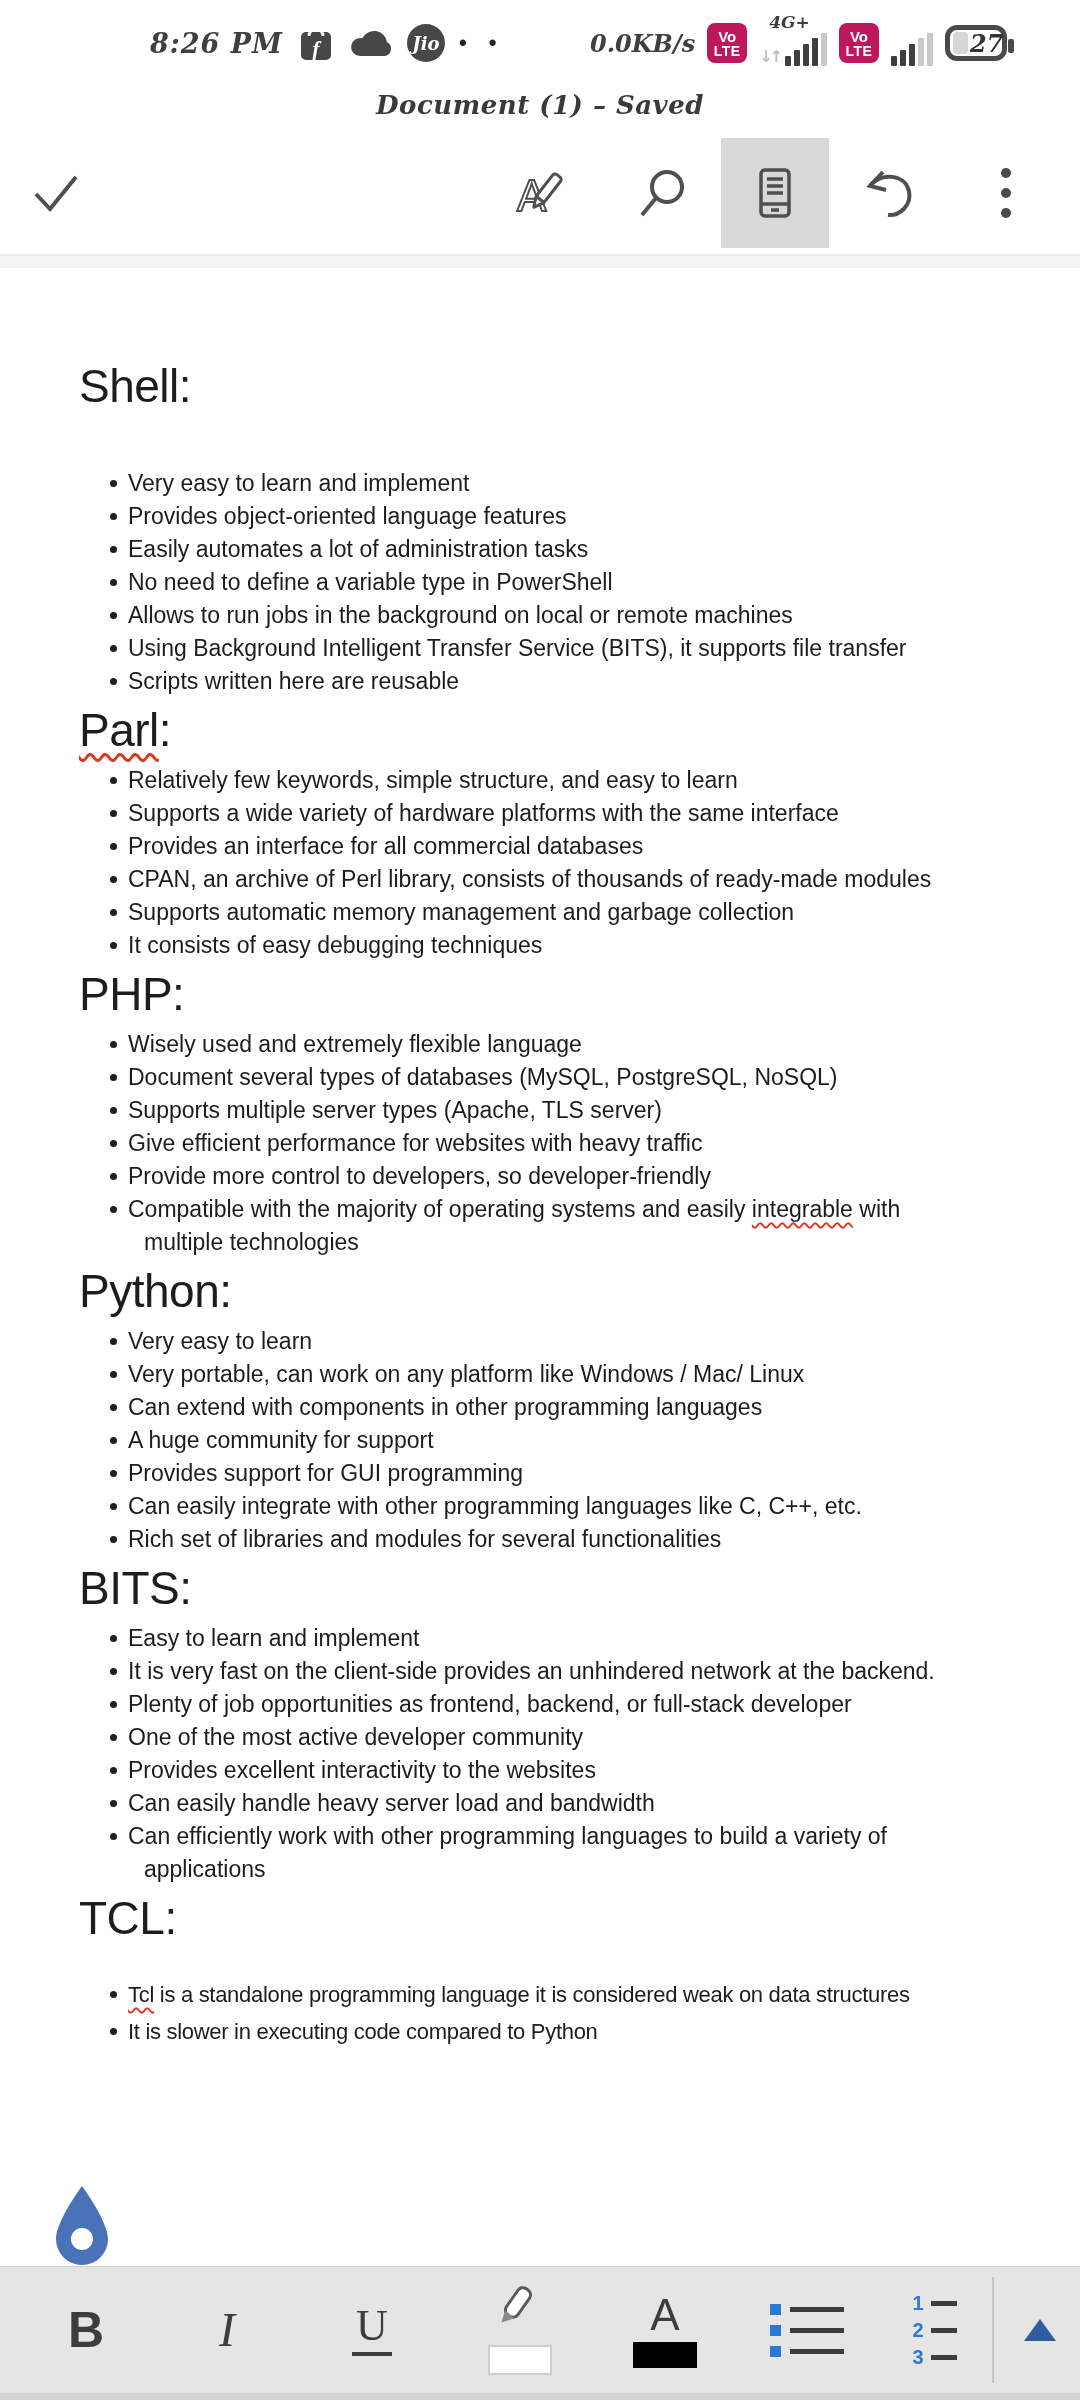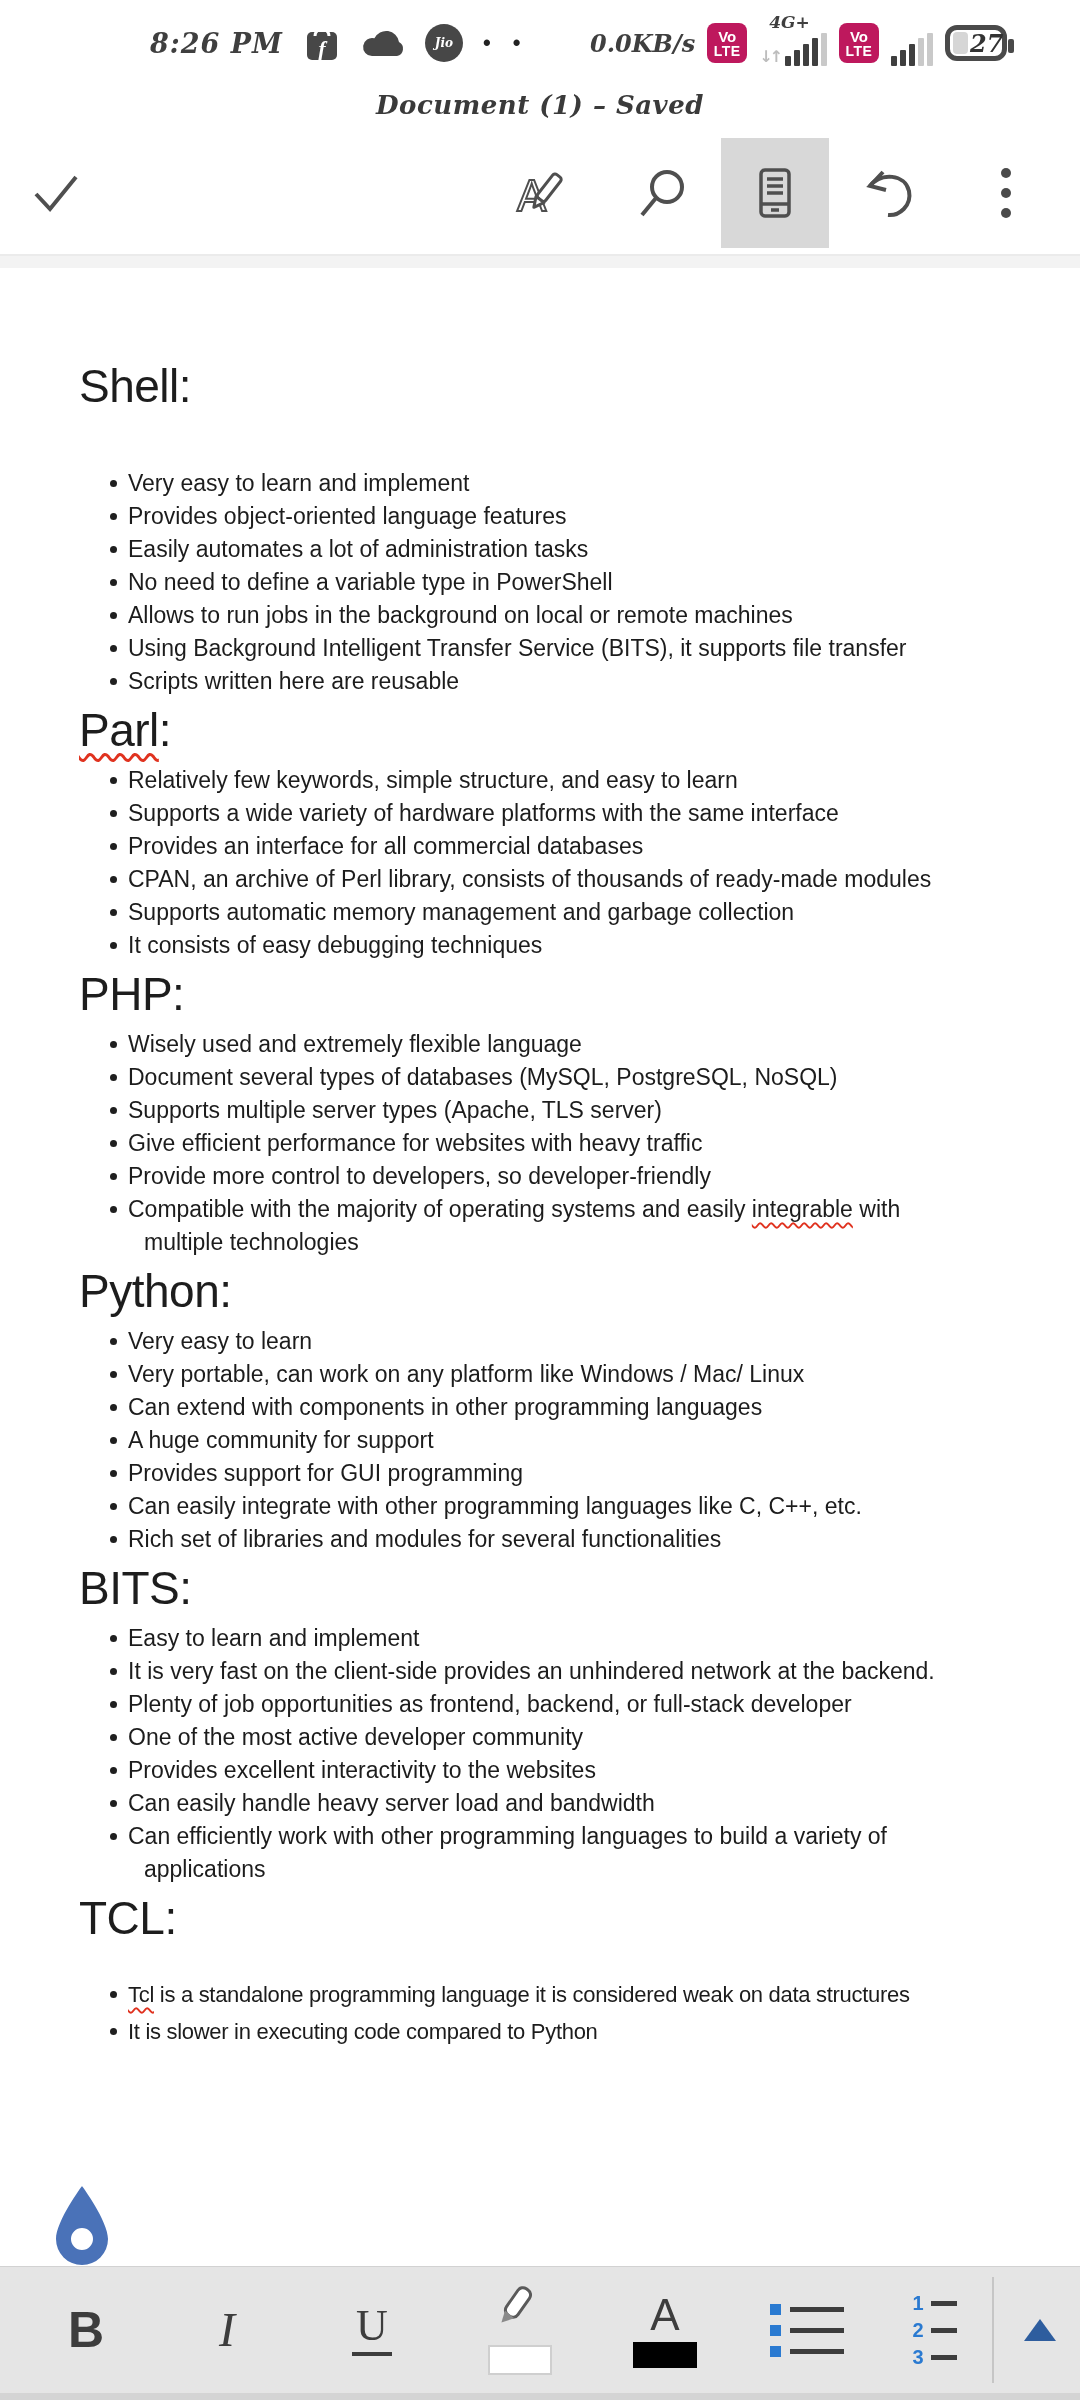--- a/index.html
+++ b/index.html
@@ -18,29 +18,29 @@
     position:relative;width:1080px;height:2400px;background:#ffffff;
     overflow:hidden;font-family:"Liberation Sans",sans-serif;margin:0 auto;
   }
   
   .status-bar{
     height:80px;display:flex;align-items:center;justify-content:space-between;
     padding:6px 73px 0 150px;color:var(--sb-dark);
     font-family:"DejaVu Serif",serif;font-style:italic;font-weight:700;
   }
   .sb-left,.sb-right{display:flex;align-items:center;}
-  .sb-left{gap:20px;}
+  .sb-left{gap:14px;}
   .sb-right{gap:12px;}
   .sb-time{font-size:27px;letter-spacing:1px;}
   .sb-speed{font-size:24px;}
   .sb-badge-ico{display:inline-flex;align-items:center;}
   .jio-circle{
     width:38px;height:38px;border-radius:50%;background:#474747;color:#fff;
     display:flex;align-items:center;justify-content:center;
-    font-size:12px;font-weight:700;
+    font-size:18px;font-weight:700;
   }
   .sb-dots{font-size:22px;letter-spacing:8px;color:#222;font-style:normal;font-family:"Liberation Sans",sans-serif;}
   .volte{
     background:#be185d;color:#fff;border-radius:8px;width:40px;height:40px;
     display:flex;flex-direction:column;align-items:center;justify-content:center;
     font-family:"Liberation Sans",sans-serif;font-style:normal;font-weight:700;
     line-height:1;
   }
   .volte .v1{font-size:15px;}
   .volte .v2{font-size:14px;letter-spacing:.5px;}

